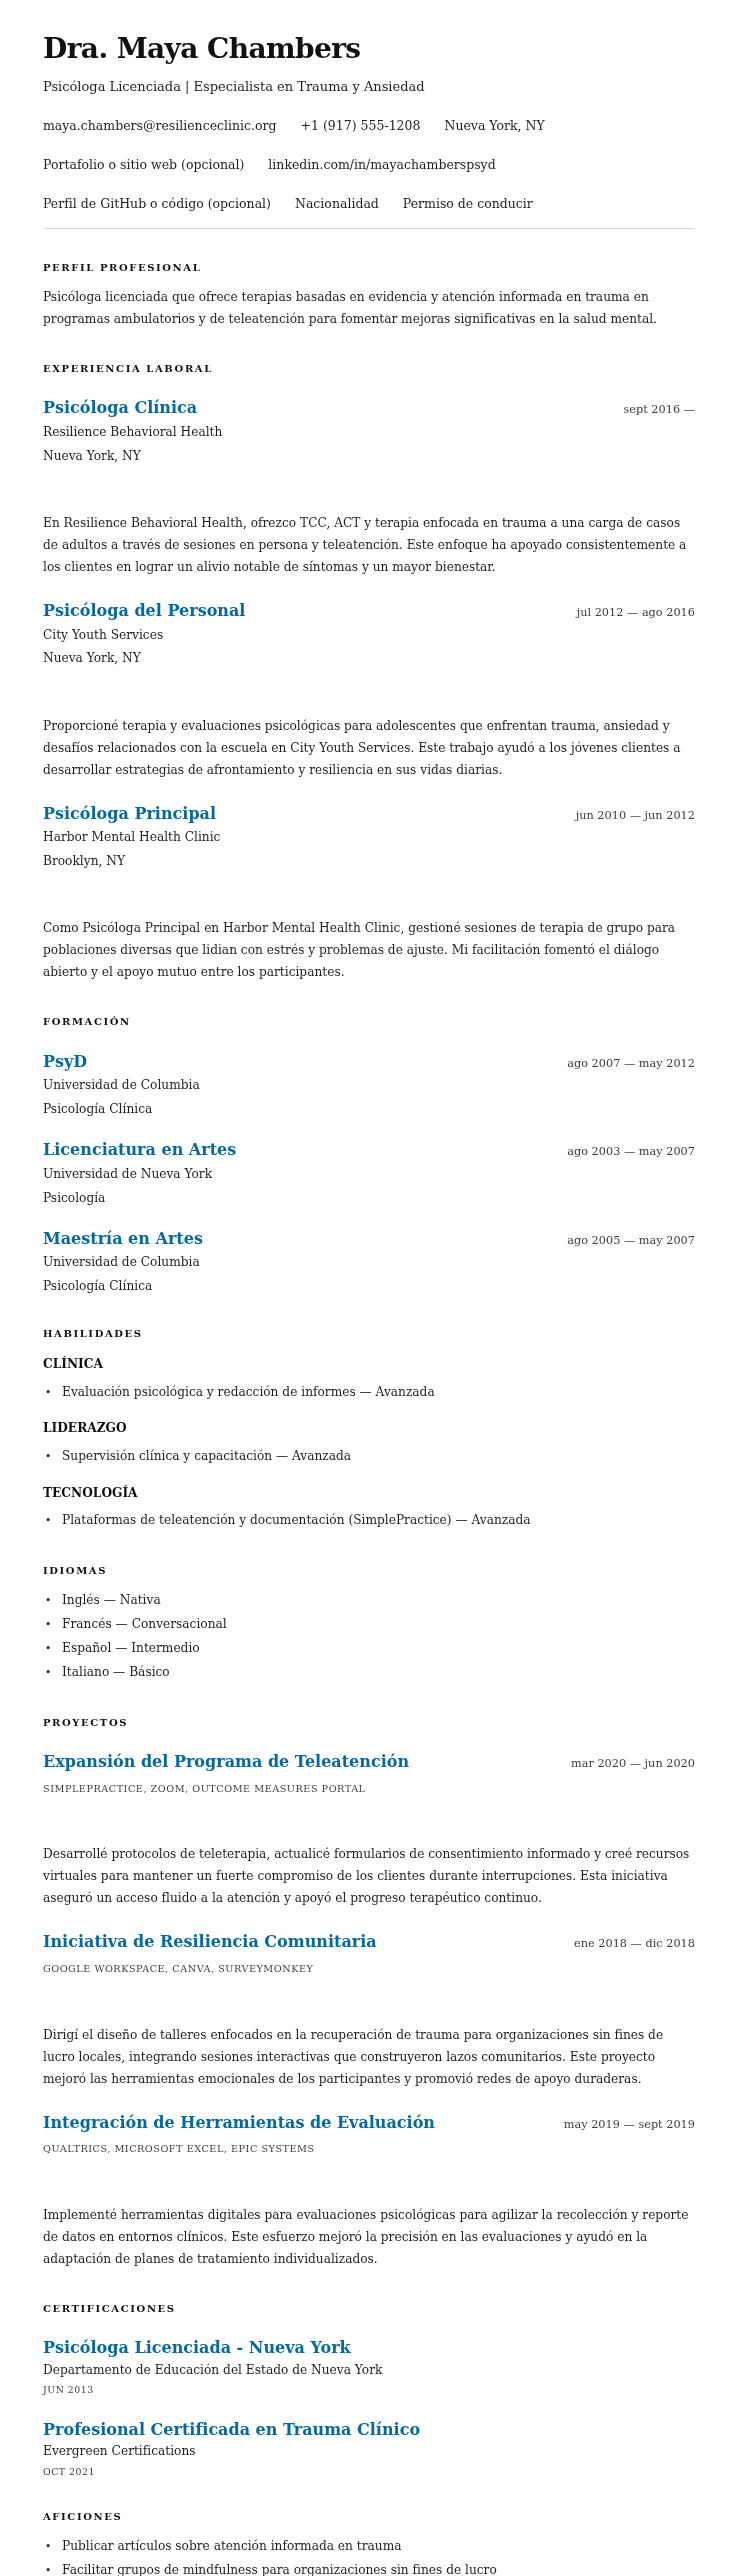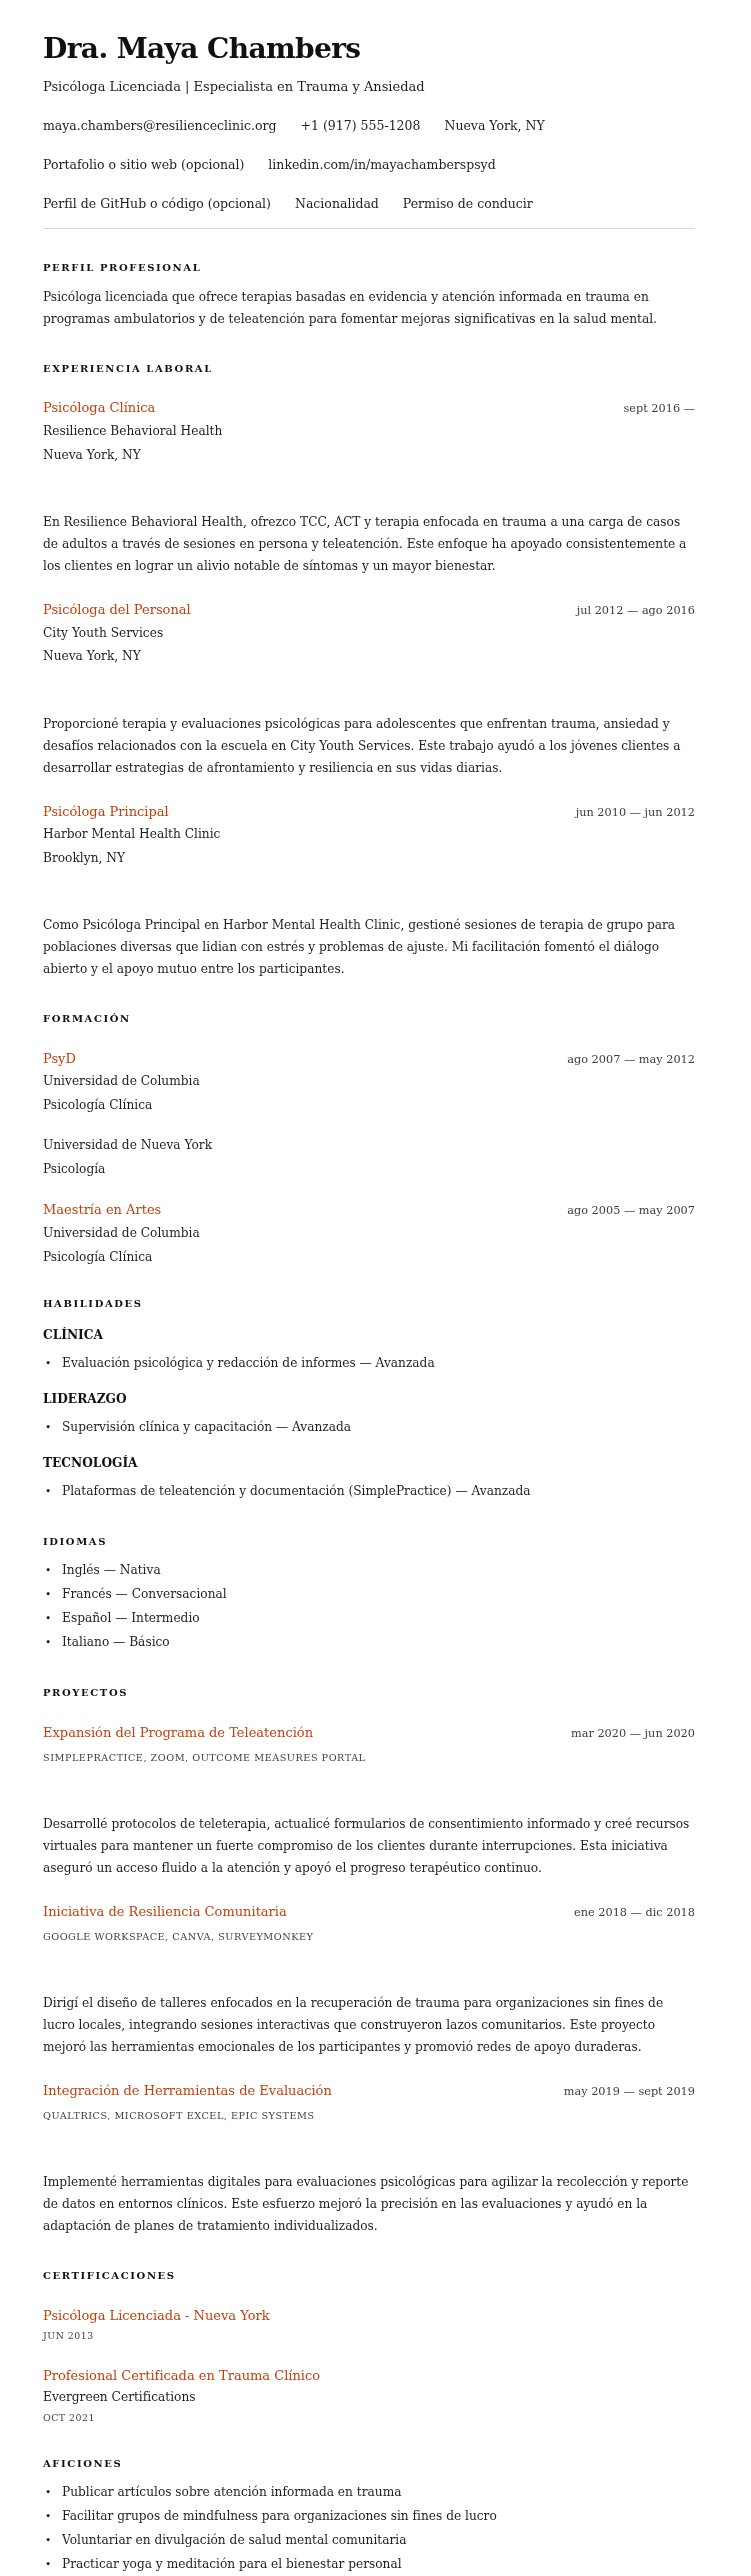--- a/index.html
+++ b/index.html
@@ -57,24 +57,24 @@
   
   .entry { margin-top: 24px; }
   .entry-head {
     display: flex;
     justify-content: space-between;
     align-items: baseline;
     column-gap: 15px;
   }
   .entry-title {
     margin: 0;
-    font-size: 13px;
+    font-size: 16px;
     line-height: 17.5px;
-    font-weight: 400;
-    color: #c2410c;
+    font-weight: 700;
+    color: #0369a1;
   }
   .entry-date {
     font-size: 11.3px;
     line-height: 17.5px;
     color: #3d3d3d;
     white-space: nowrap;
   }
   .sub  { margin: 5px 0 0;  font-size: 12.2px; line-height: 16.3px; }
   .sub2 { margin: 7.5px 0 0; font-size: 12.2px; line-height: 16.3px; }
   .desc { margin: 48px 0 0; font-size: 12.2px; line-height: 22px; }
@@ -197,20 +197,24 @@
     <div class="entry">
       <div class="entry-head">
         <h3 class="entry-title">PsyD</h3>
         <span class="entry-date">ago 2007 — may 2012</span>
       </div>
       <p class="sub">Universidad de Columbia</p>
       <p class="sub2">Psicología Clínica</p>
     </div>
 
     <div class="entry">
+      <div class="entry-head">
+        <h3 class="entry-title">Licenciatura en Artes</h3>
+        <span class="entry-date">ago 2003 — may 2007</span>
+      </div>
       <p class="sub">Universidad de Nueva York</p>
       <p class="sub2">Psicología</p>
     </div>
 
     <div class="entry">
       <div class="entry-head">
         <h3 class="entry-title">Maestría en Artes</h3>
         <span class="entry-date">ago 2005 — may 2007</span>
       </div>
       <p class="sub">Universidad de Columbia</p>
@@ -282,20 +286,21 @@
       <p class="tools">QUALTRICS, MICROSOFT EXCEL, EPIC SYSTEMS</p>
       <p class="desc">Implementé herramientas digitales para evaluaciones psicológicas para agilizar la recolección y reporte de datos en entornos clínicos. Este esfuerzo mejoró la precisión en las evaluaciones y ayudó en la adaptación de planes de tratamiento individualizados.</p>
     </div>
   </section>
 
   <section>
     <h2 class="section-heading">CERTIFICACIONES</h2>
 
     <div class="entry">
       <h3 class="entry-title">Psicóloga Licenciada - Nueva York</h3>
+      <p class="sub">Departamento de Educación del Estado de Nueva York</p>
       <p class="cert-date">JUN 2013</p>
     </div>
 
     <div class="entry">
       <h3 class="entry-title">Profesional Certificada en Trauma Clínico</h3>
       <p class="sub">Evergreen Certifications</p>
       <p class="cert-date">OCT 2021</p>
     </div>
   </section>
 

